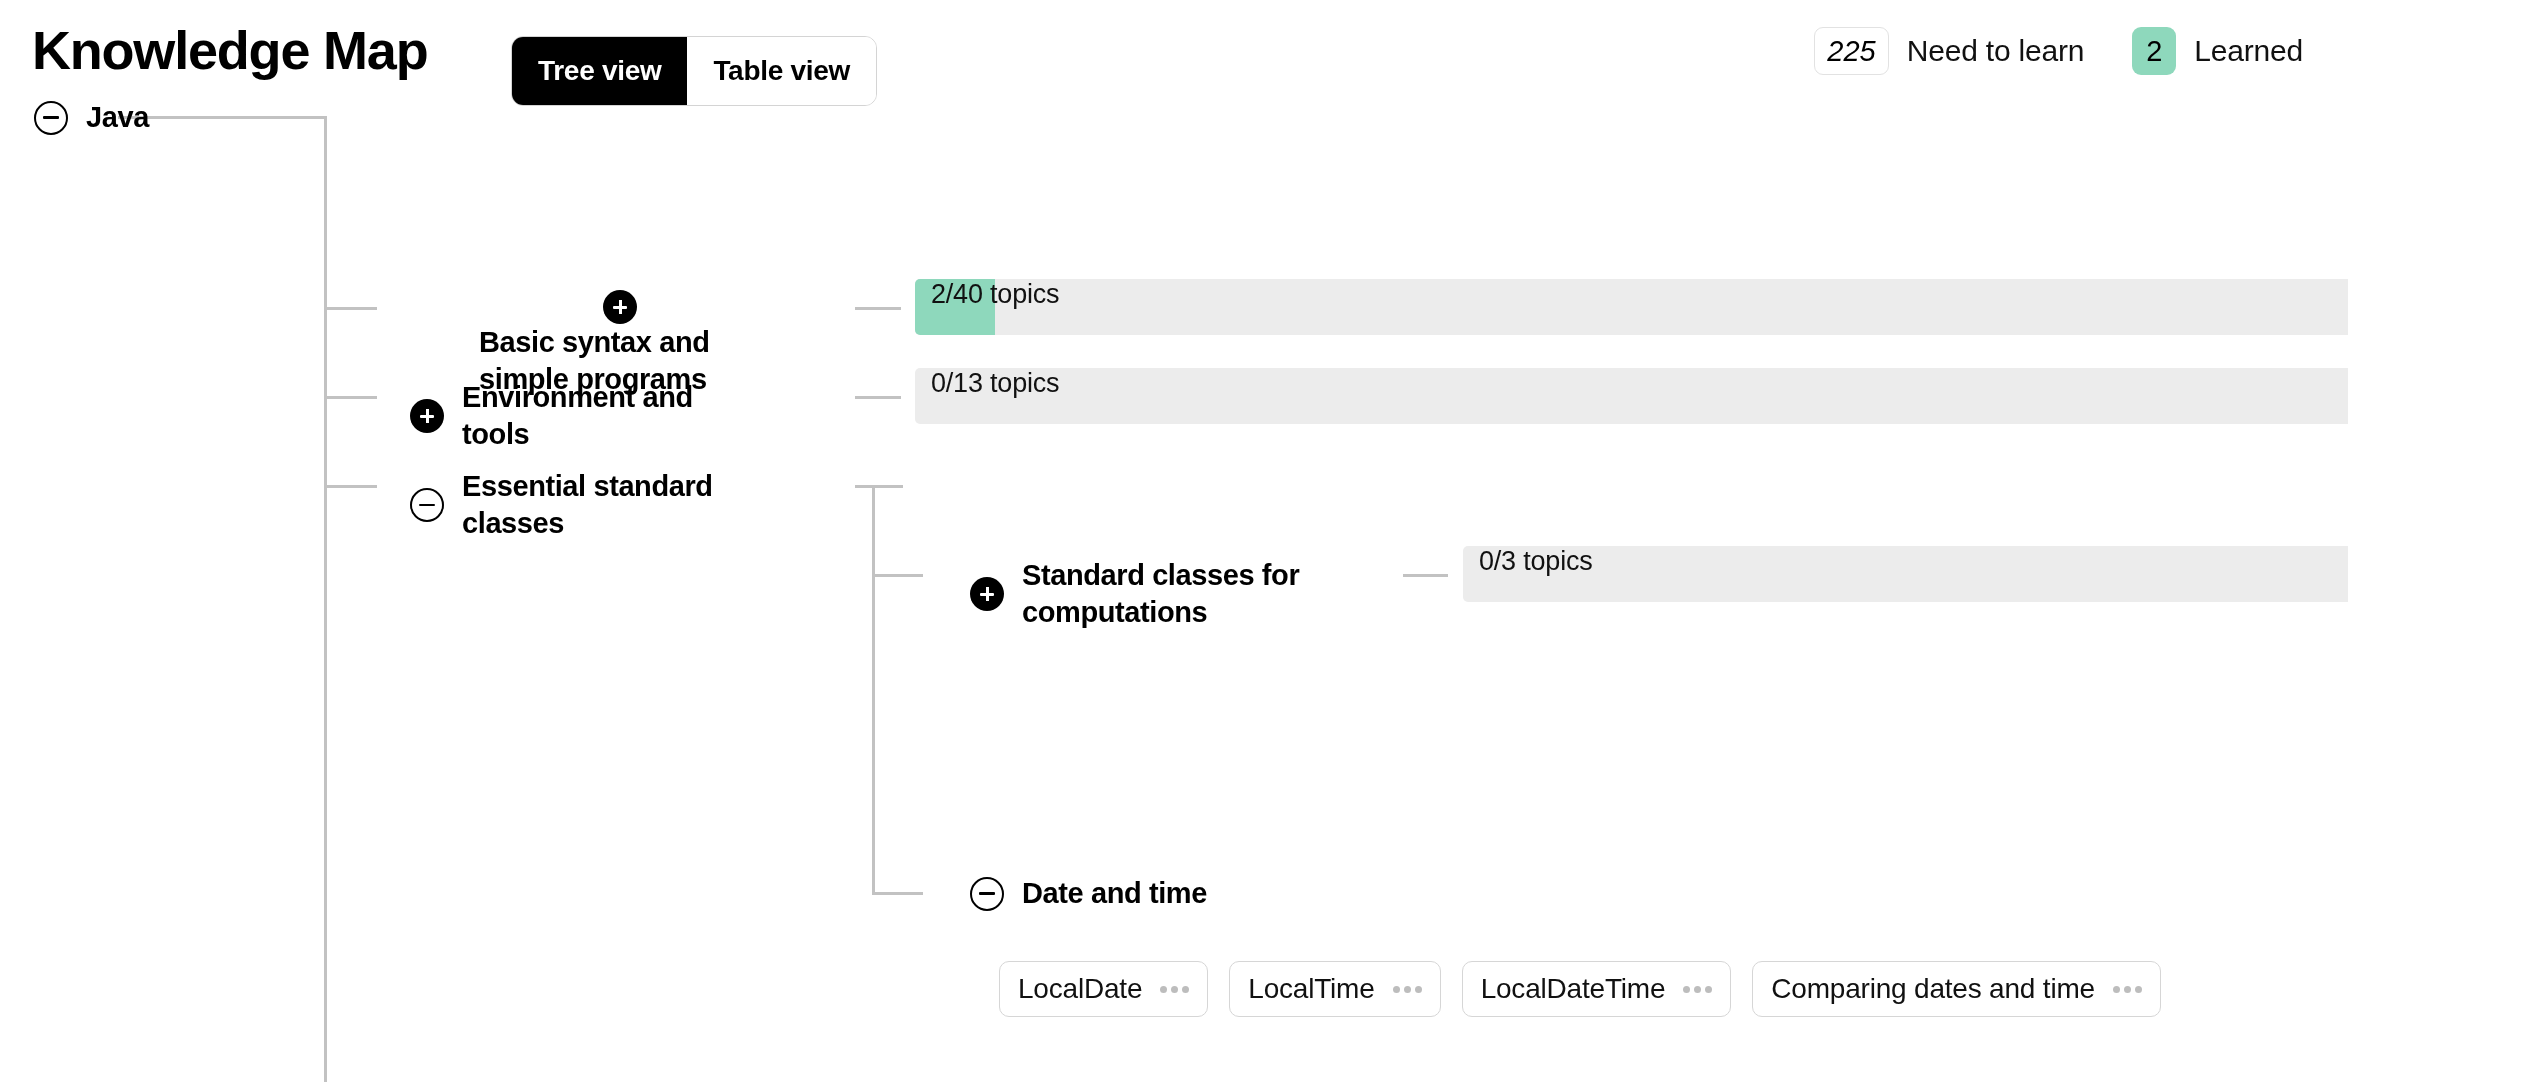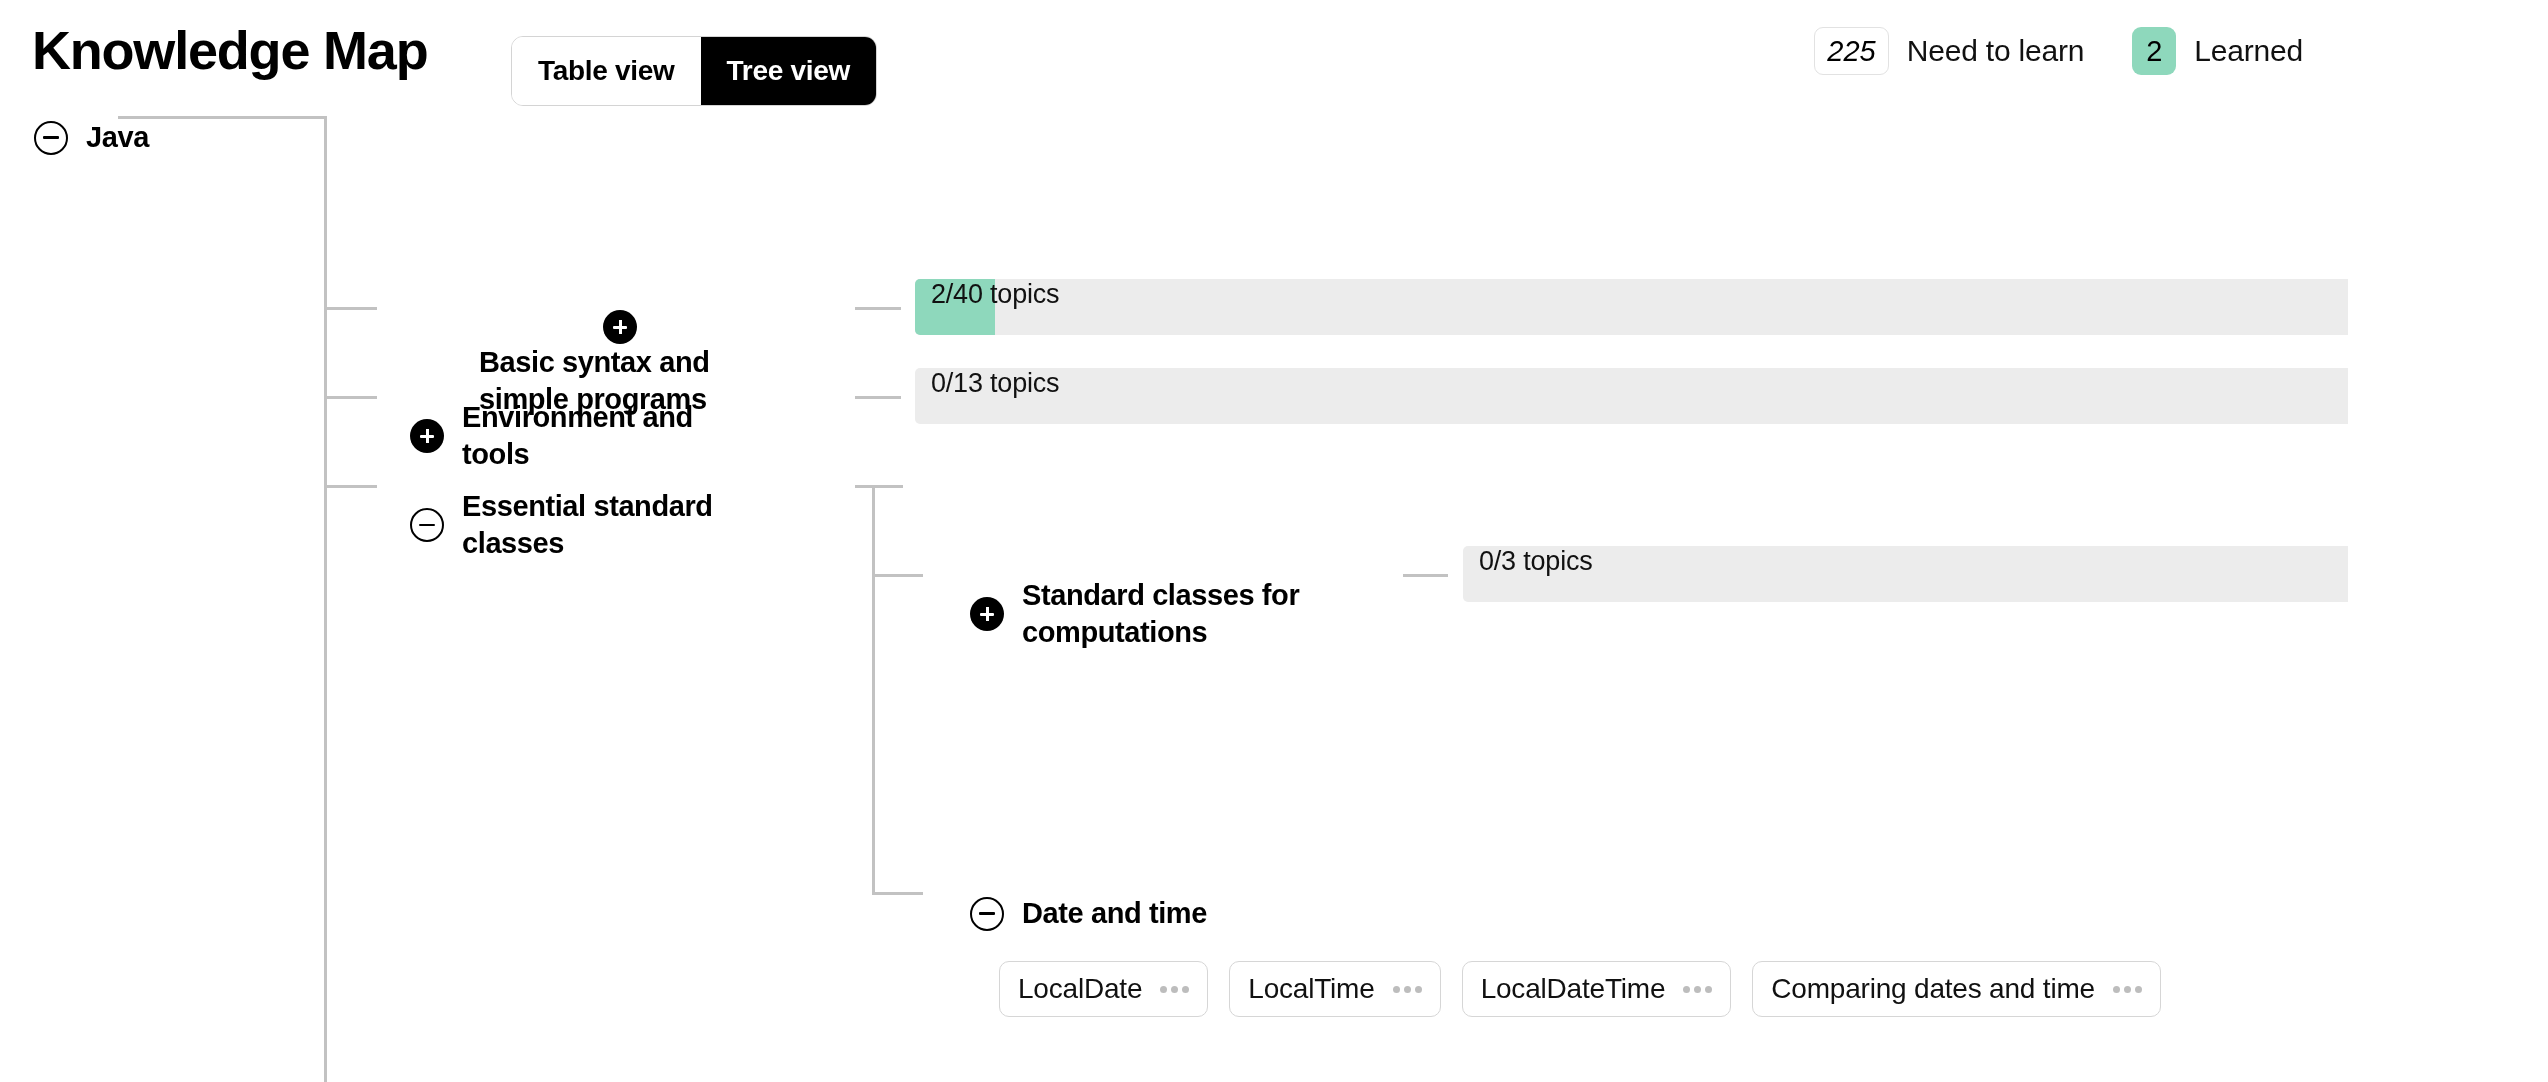--- a/index.html
+++ b/index.html
@@ -138,21 +138,20 @@
     position: absolute;
     background: #c2c2c2;
   }
   .line.h { height: 3px; }
   .line.v { width: 3px; }
 
   .node {
     position: absolute;
     display: flex;
     align-items: center;
-    margin-top: 20px;
   }
   .toggle-circle {
     flex: 0 0 auto;
     width: 34px;
     height: 34px;
     border-radius: 50%;
     display: flex;
     align-items: center;
     justify-content: center;
     box-sizing: border-box;
@@ -266,22 +265,22 @@
 </head>
 <body>
 
 <div id="page">
 
   <div class="header">
 
     <div class="page-title">Knowledge Map</div>
 
     <div class="view-toggle">
+      <button class="view-toggle-btn active">Tree view</button>
       <button class="view-toggle-btn">Table view</button>
-      <button class="view-toggle-btn active">Tree view</button>
     </div>
 
     <div class="stats">
 
       <div class="stat">
         <div class="stat-badge plain">225</div>
         <div class="stat-label">Need to learn</div>
       </div>
 
       <div class="stat">

